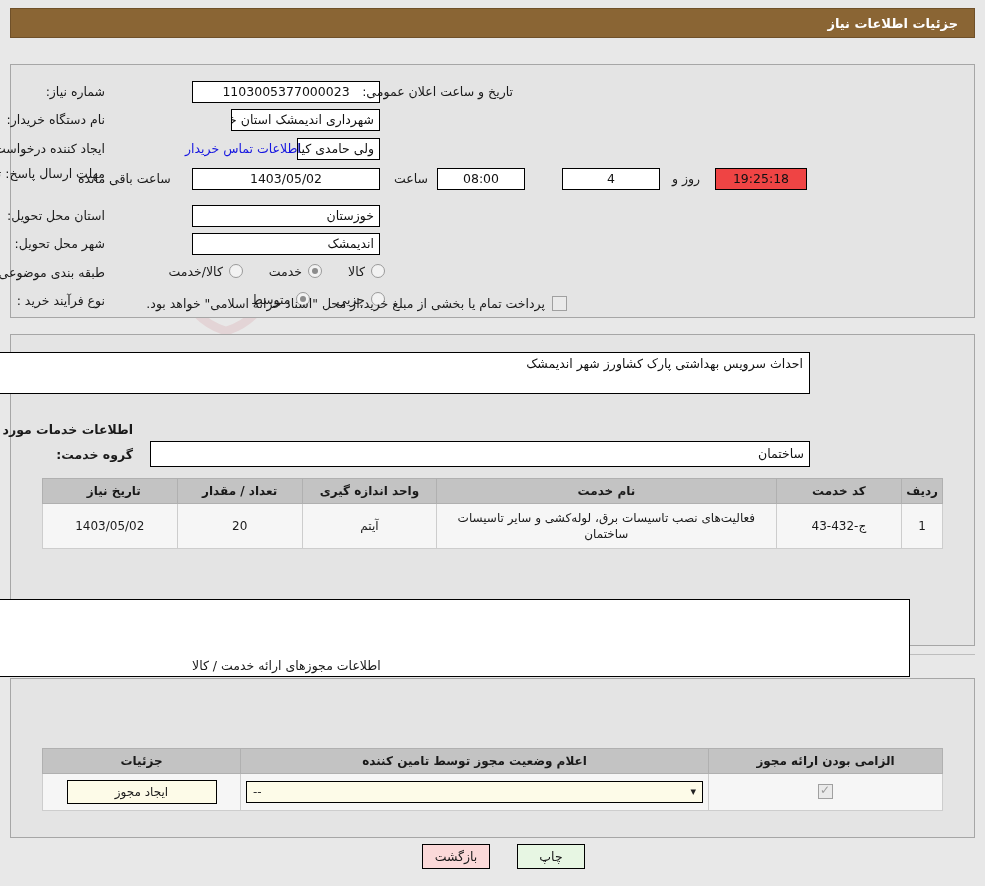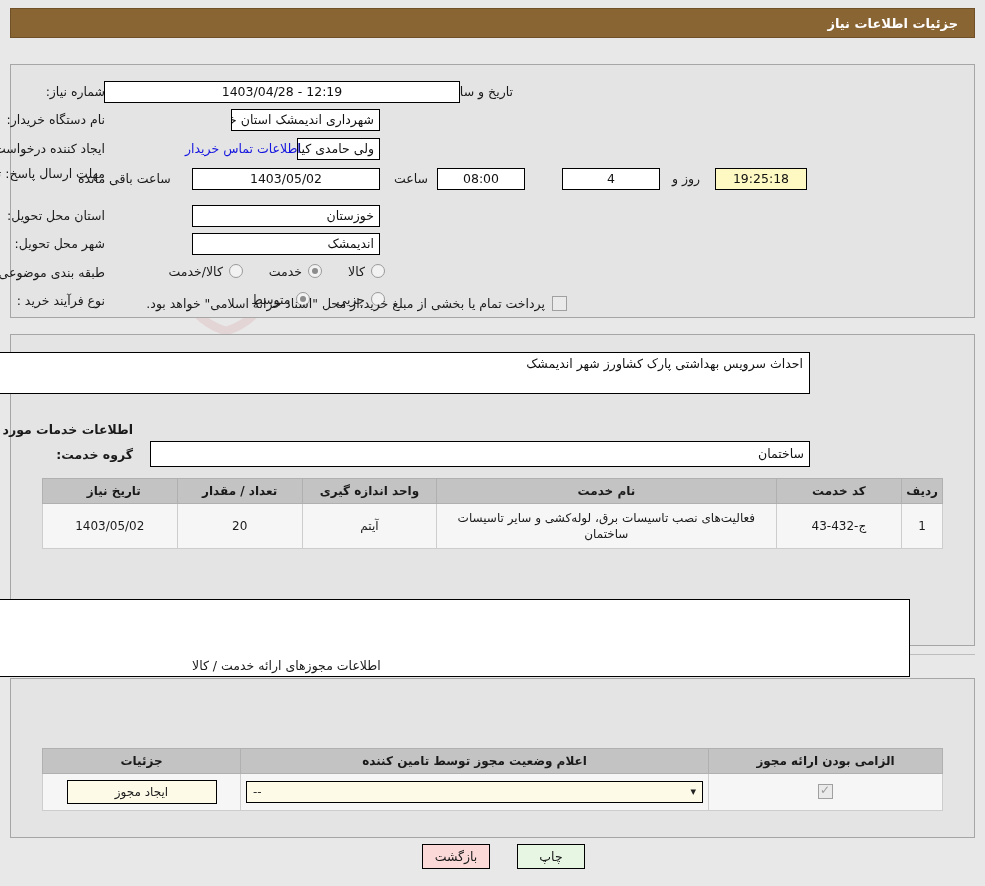--- a/index.html
+++ b/index.html
@@ -102,21 +102,21 @@
     padding: 1px 5px;
     line-height: 18px;
     height: 22px;
     overflow: hidden;
     white-space: nowrap;
     display: block;
     font-family: "DejaVu Sans", sans-serif;
   }
   .fld.c { text-align: center; }
   .fld.r { text-align: right; }
-  .fld.cream { background: #fef9c3; }
+  .fld.cream { background: #ef4444; }
 
   .link {
     color: #1515e0;
     font-size: 12.5px;
     text-decoration: none;
     white-space: nowrap;
     cursor: pointer;
   }
 
   
@@ -259,21 +259,20 @@
   <div class="titlebar">
     <span class="t">جزئیات اطلاعات نیاز</span>
   </div>
 
   <div class="panel" id="panel-top"></div>
 
   <div class="abs lbl" style="top:84px; right:880px; width:95px; text-align:right;">شماره نیاز:</div>
   <div class="abs fld c" style="top:81px; right:605px; width:188px;">1103005377000023</div>
 
   <div class="abs lbl" style="top:84px; right:472px; width:130px; text-align:left;">تاریخ و ساعت اعلان عمومی:</div>
-  <div class="abs fld c" style="top:81px; right:525px; left:104px; width:auto;">12:19 - 1403/04/28</div>
 
   <div class="abs lbl" style="top:112px; right:880px; width:95px; text-align:right;">نام دستگاه خریدار:</div>
   <div class="abs fld r" style="top:109px; right:605px; left:231px;">شهرداری اندیمشک استان خوزستان</div>
 
   <div class="abs lbl" style="top:141px; right:880px; width:95px; text-align:right;">ایجاد کننده درخواست:</div>
   <div class="abs fld r" style="top:138px; right:605px; left:297px;">ولی حامدی کیا کاربرداز شهرداری اندیمشک خوزستان</div>
   <div class="abs link" style="top:141px; left:185px;">اطلاعات تماس خریدار</div>
 
   <div class="abs lbl" style="top:166px; right:880px; width:95px; text-align:right; line-height:15px;">مهلت ارسال پاسخ: تا تاریخ:</div>
   <div class="abs fld c" style="top:168px; right:605px; width:188px;">1403/05/02</div>

